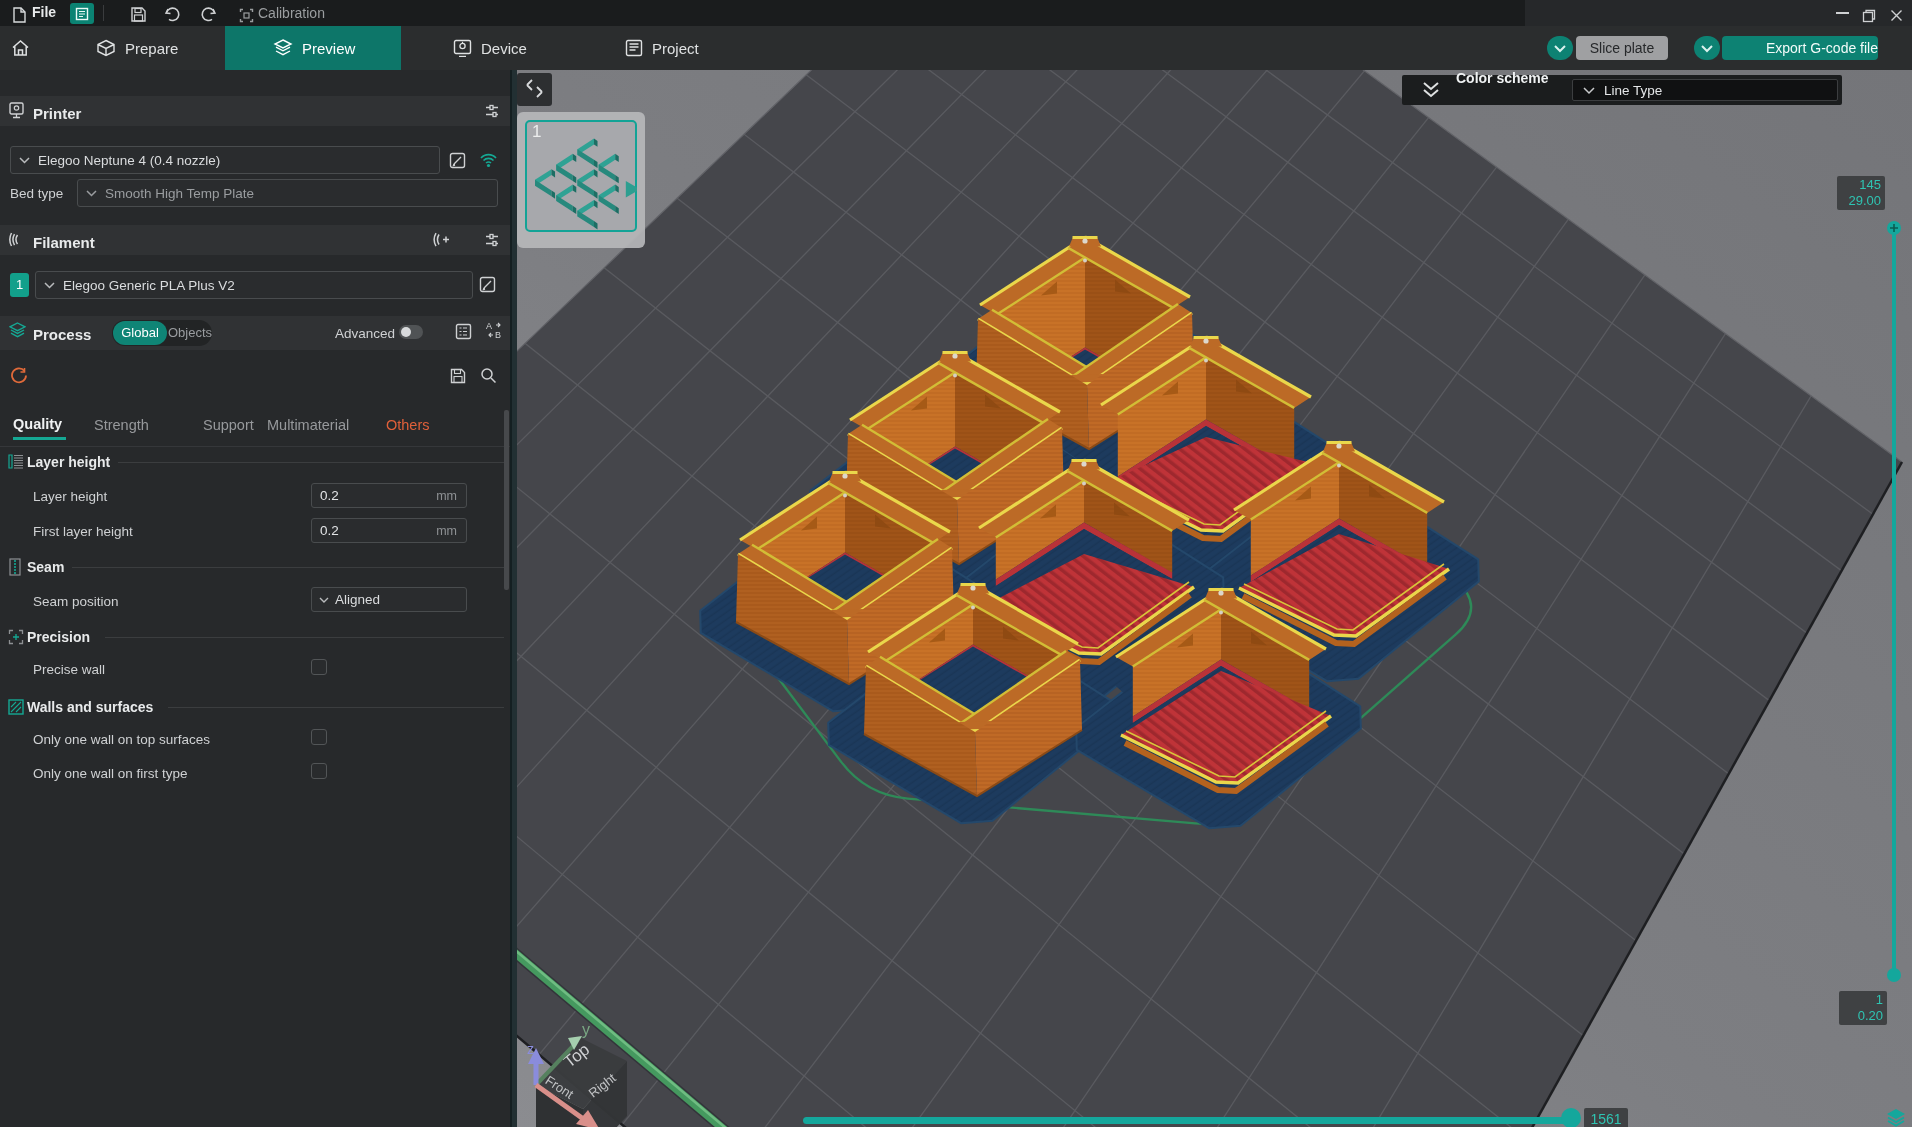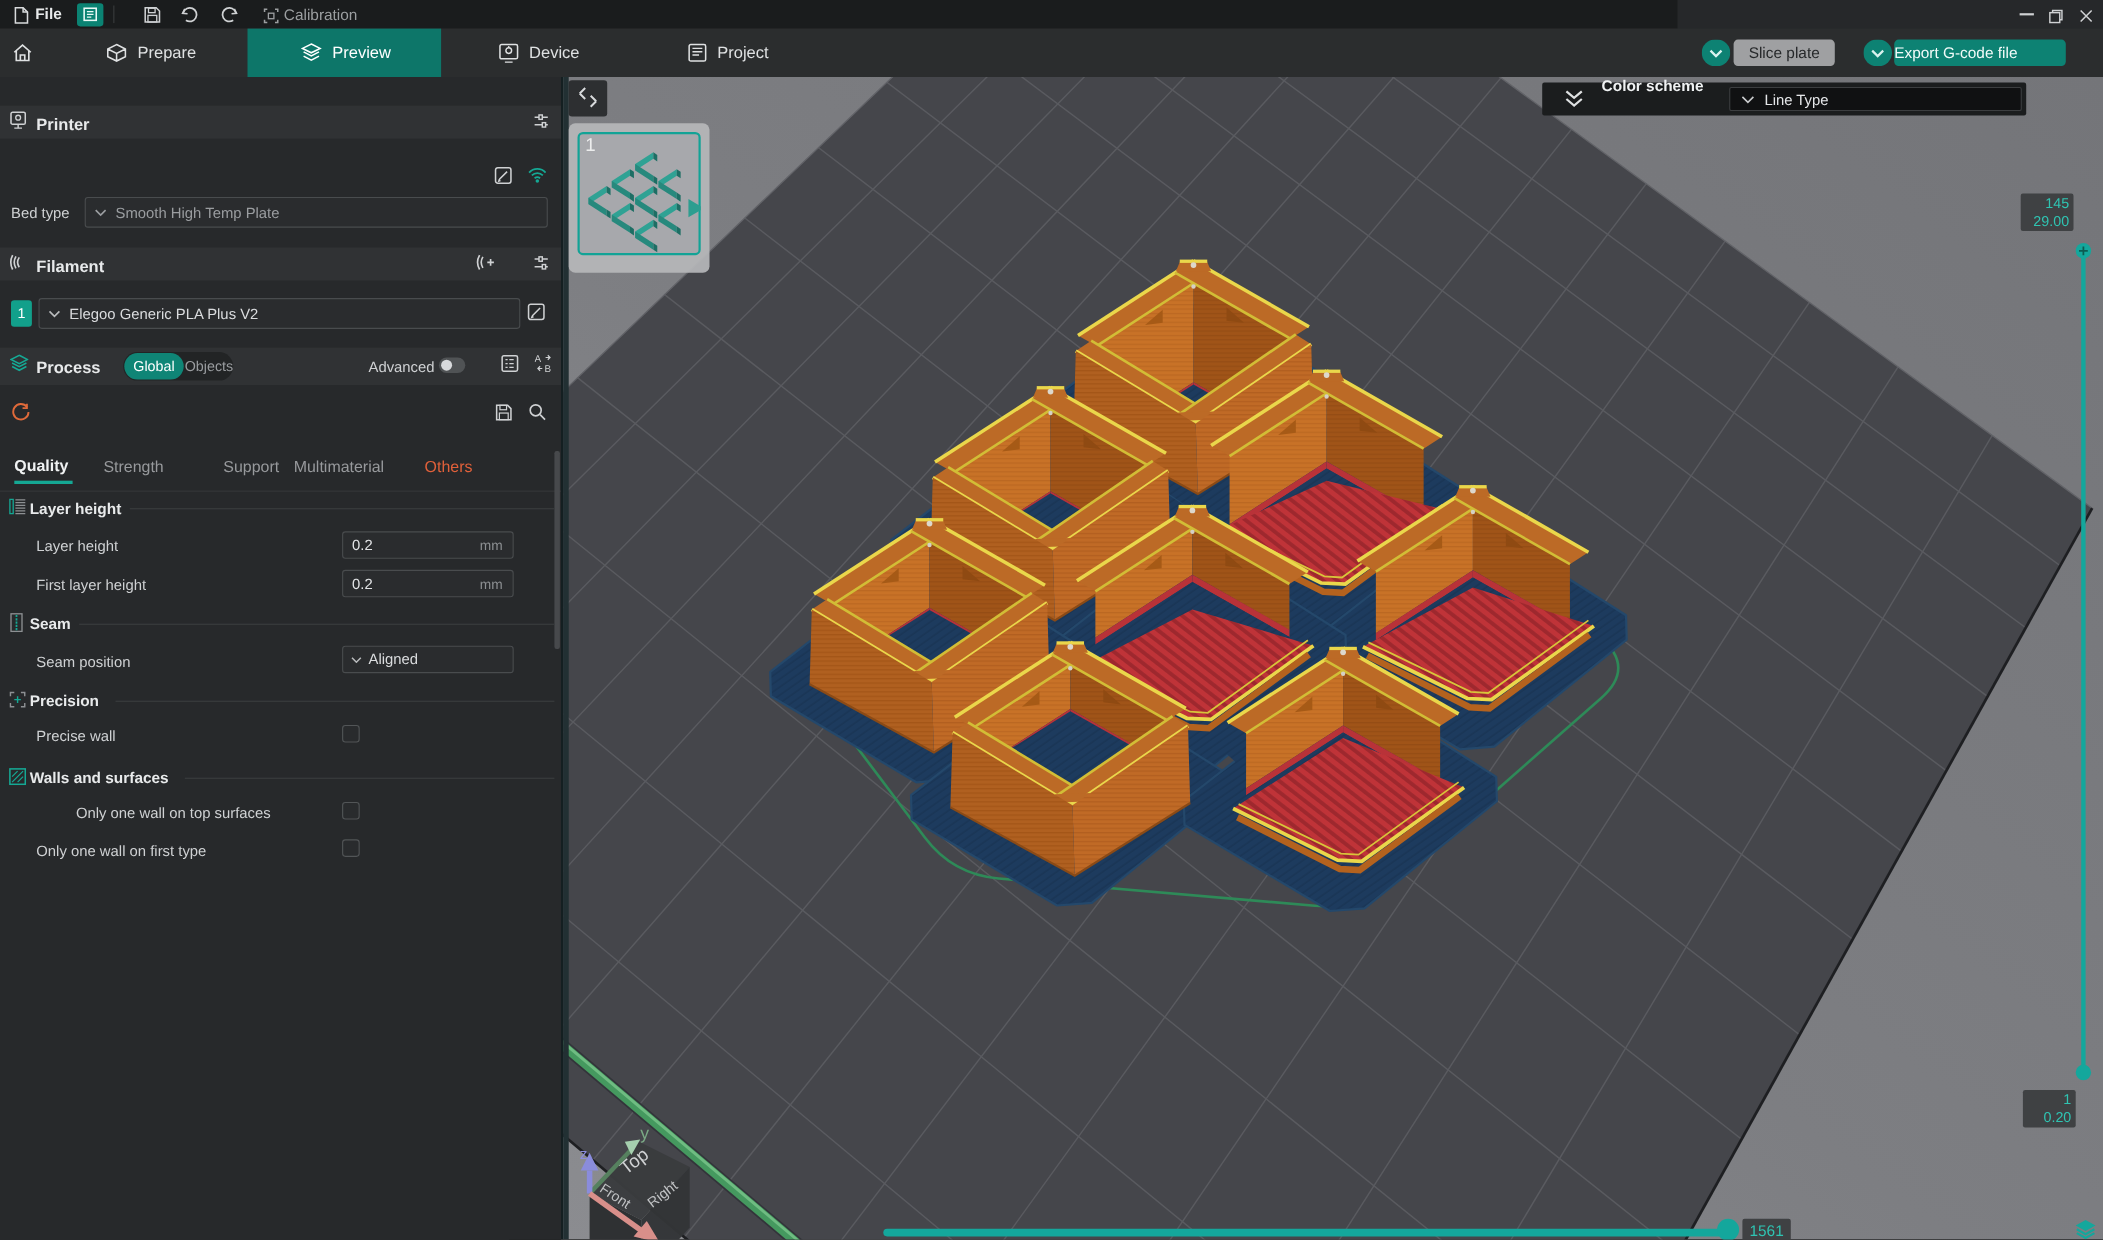--- a/index.html
+++ b/index.html
@@ -104,35 +104,41 @@
       </div>
       <div class="abs" style="left:1547px;top:10px;"><svg class="ico" width="26" height="24" viewBox="0 0 26 24" style="">
           <rect x="0" y="0" width="26" height="24" rx="12" fill="#0d8273"></rect>
           <path d="M8 10 l5 5 l5 -5" fill="none" stroke="#d9f2ee" stroke-width="2"></path>
         </svg></div>
       <div class="abs" style="left:1576px;top:10px;width:92px;height:24px;background:#9fa0a2;border-radius:4px;color:#26282a;font-size:14px;text-align:center;line-height:24px;">Slice plate</div>
       <div class="abs" style="left:1694px;top:10px;"><svg class="ico" width="26" height="24" viewBox="0 0 26 24" style="">
           <rect x="0" y="0" width="26" height="24" rx="12" fill="#0d8273"></rect>
           <path d="M8 10 l5 5 l5 -5" fill="none" stroke="#d9f2ee" stroke-width="2"></path>
         </svg></div>
-      <div class="abs" style="left:1722px;top:10px;width:156px;height:24px;background:#0d8273;border-radius:4px;color:#f2fbf9;font-size:14px;text-align:left;line-height:24px;">Export G-code file</div>
+      <div class="abs" style="left:1722px;top:10px;width:156px;height:24px;background:#0d8273;border-radius:4px;color:#f2fbf9;font-size:14px;text-align:right;line-height:24px;">Export G-code file</div>
     </div>
     <div id="sidebar" class="abs">
       <div class="hdr" style="top:26px;height:30px;"></div>
       <div class="ticon" style="left:9px;top:31px"><svg class="ico" width="15" height="17" viewBox="0 0 15 17" style="">
           <rect x="1" y="1" width="13" height="11" rx="1.5" fill="none" stroke="#cfd1d3" stroke-width="1.4"></rect>
           <circle cx="7.5" cy="6" r="2.2" fill="none" stroke="#cfd1d3" stroke-width="1.2"></circle>
           <path d="M4 15.5h7M7.5 12v3" stroke="#cfd1d3" stroke-width="1.3"></path>
         </svg></div>
       <div class="abs hdrtxt" style="left:33px;top:35px;">Printer</div>
       <div class="ticon" style="left:484px;top:31px"><svg class="ico" width="16" height="16" viewBox="0 0 16 16" style="">
           <path d="M2 4.5h4M9 4.5h5M2 11.5h7M12 11.5h2" stroke="#cfd1d3" stroke-width="1.4"></path>
           <rect x="6" y="2.5" width="3" height="4" fill="none" stroke="#cfd1d3" stroke-width="1.3"></rect>
           <rect x="9" y="9.5" width="3" height="4" fill="none" stroke="#cfd1d3" stroke-width="1.3"></rect>
         </svg></div>
+      <div class="sel" style="left:10px;top:76px;width:430px;height:28px;">
+        <svg class="ico" width="11" height="7" viewBox="0 0 11 7" style="margin:0 8px 0 8px">
+          <path d="M1 1 l4.5 4.5 L10 1" fill="none" stroke="#b9bbbd" stroke-width="1.5"></path>
+        </svg>
+        <span>Elegoo Neptune 4 (0.4 nozzle)</span>
+      </div>
       <div class="ticon" style="left:449px;top:81px"><svg class="ico" width="17" height="17" viewBox="0 0 17 17" style="">
           <rect x="1.5" y="1.5" width="14" height="14" rx="2" fill="none" stroke="#cfd1d3" stroke-width="1.4"></rect>
           <path d="M5 12 L12 5 M5 12 l-0.5 1.5 L6 13" stroke="#cfd1d3" stroke-width="1.4" fill="none"></path>
         </svg></div>
       <div class="ticon" style="left:479px;top:80px"><svg class="ico" width="19" height="18" viewBox="0 0 19 18" style="">
           <path d="M2 7 a10 10 0 0 1 15 0 M4.5 9.5 a7 7 0 0 1 10 0 M7 12 a4 4 0 0 1 5 0" fill="none" stroke="#15a894" stroke-width="1.6"></path>
           <circle cx="9.5" cy="14.5" r="1.6" fill="#15a894"></circle>
         </svg></div>
       <div class="lbl" style="left:10px;top:116px;">Bed type</div>
       <div class="sel" style="left:77px;top:109px;width:421px;height:28px;">
@@ -238,21 +244,21 @@
       <div class="glbl" style="left:27px;top:559px;">Precision</div>
       <div class="hline" style="left:105px;top:567px;width:399px;"></div>
       <div class="lbl" style="left:33px;top:592px;">Precise wall</div>
       <div class="cb" style="left:311px;top:589px;"></div>
       <div class="ticon" style="left:8px;top:627px"><svg class="ico" width="16" height="16" viewBox="0 0 16 16" style="">
           <rect x="1" y="1" width="14" height="14" fill="none" stroke="#15a894" stroke-width="1.4"></rect>
           <path d="M3 13 L13 3 M3 8 L8 3 M8 13 L13 8" stroke="#15a894" stroke-width="1.1"></path>
         </svg></div>
       <div class="glbl" style="left:27px;top:629px;">Walls and surfaces</div>
       <div class="hline" style="left:168px;top:637px;width:336px;"></div>
-      <div class="lbl" style="left:33px;top:662px;margin-left:36px;">Only one wall on top surfaces</div>
+      <div class="lbl" style="left:33px;top:662px;">Only one wall on top surfaces</div>
       <div class="cb" style="left:311px;top:659px;"></div>
       <div class="lbl" style="left:33px;top:696px;">Only one wall on first type</div>
       <div class="cb" style="left:311px;top:693px;"></div>
     </div>
     <div class="abs" style="left:510px;top:70px;width:1402px;height:1057px;overflow:hidden;">
       <svg width="1402" height="1057" viewBox="0 0 1402 1057" xmlns="http://www.w3.org/2000/svg" style="position:absolute;left:0;top:0">
 <defs>
 <linearGradient id="ground" x1="0" y1="1" x2="1" y2="0">
  <stop offset="0" stop-color="#8b8c90"></stop>
  <stop offset="0.45" stop-color="#7d7e82"></stop>

